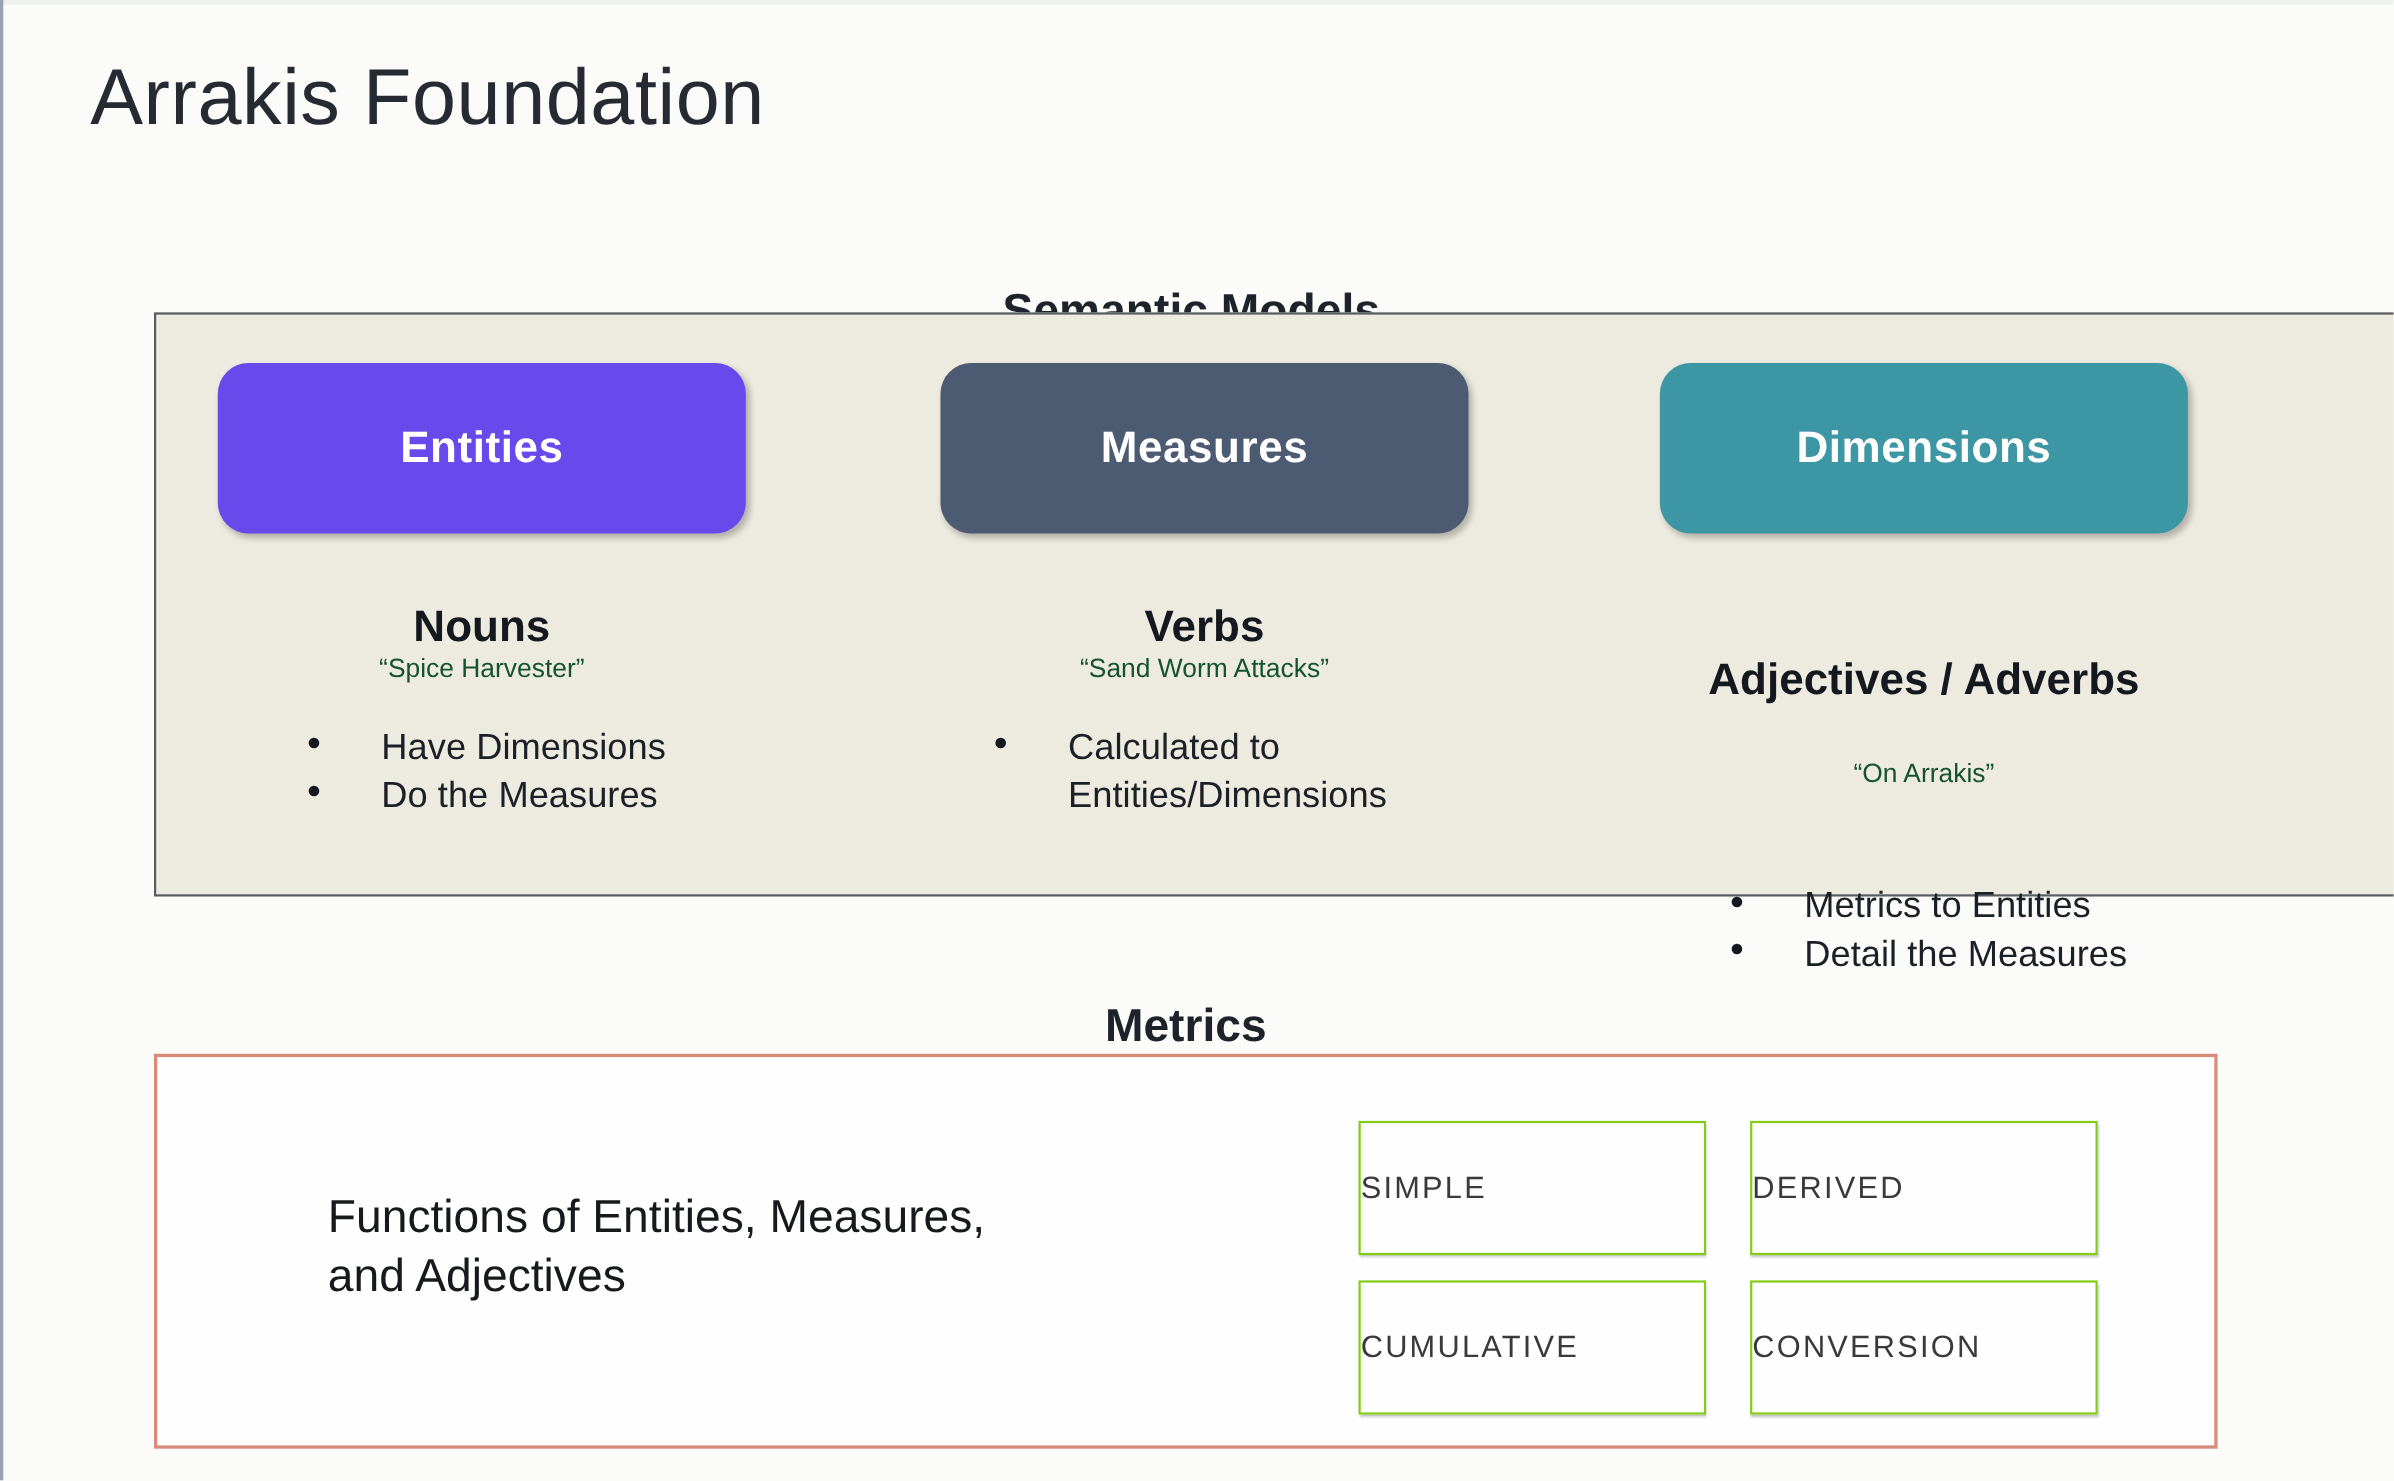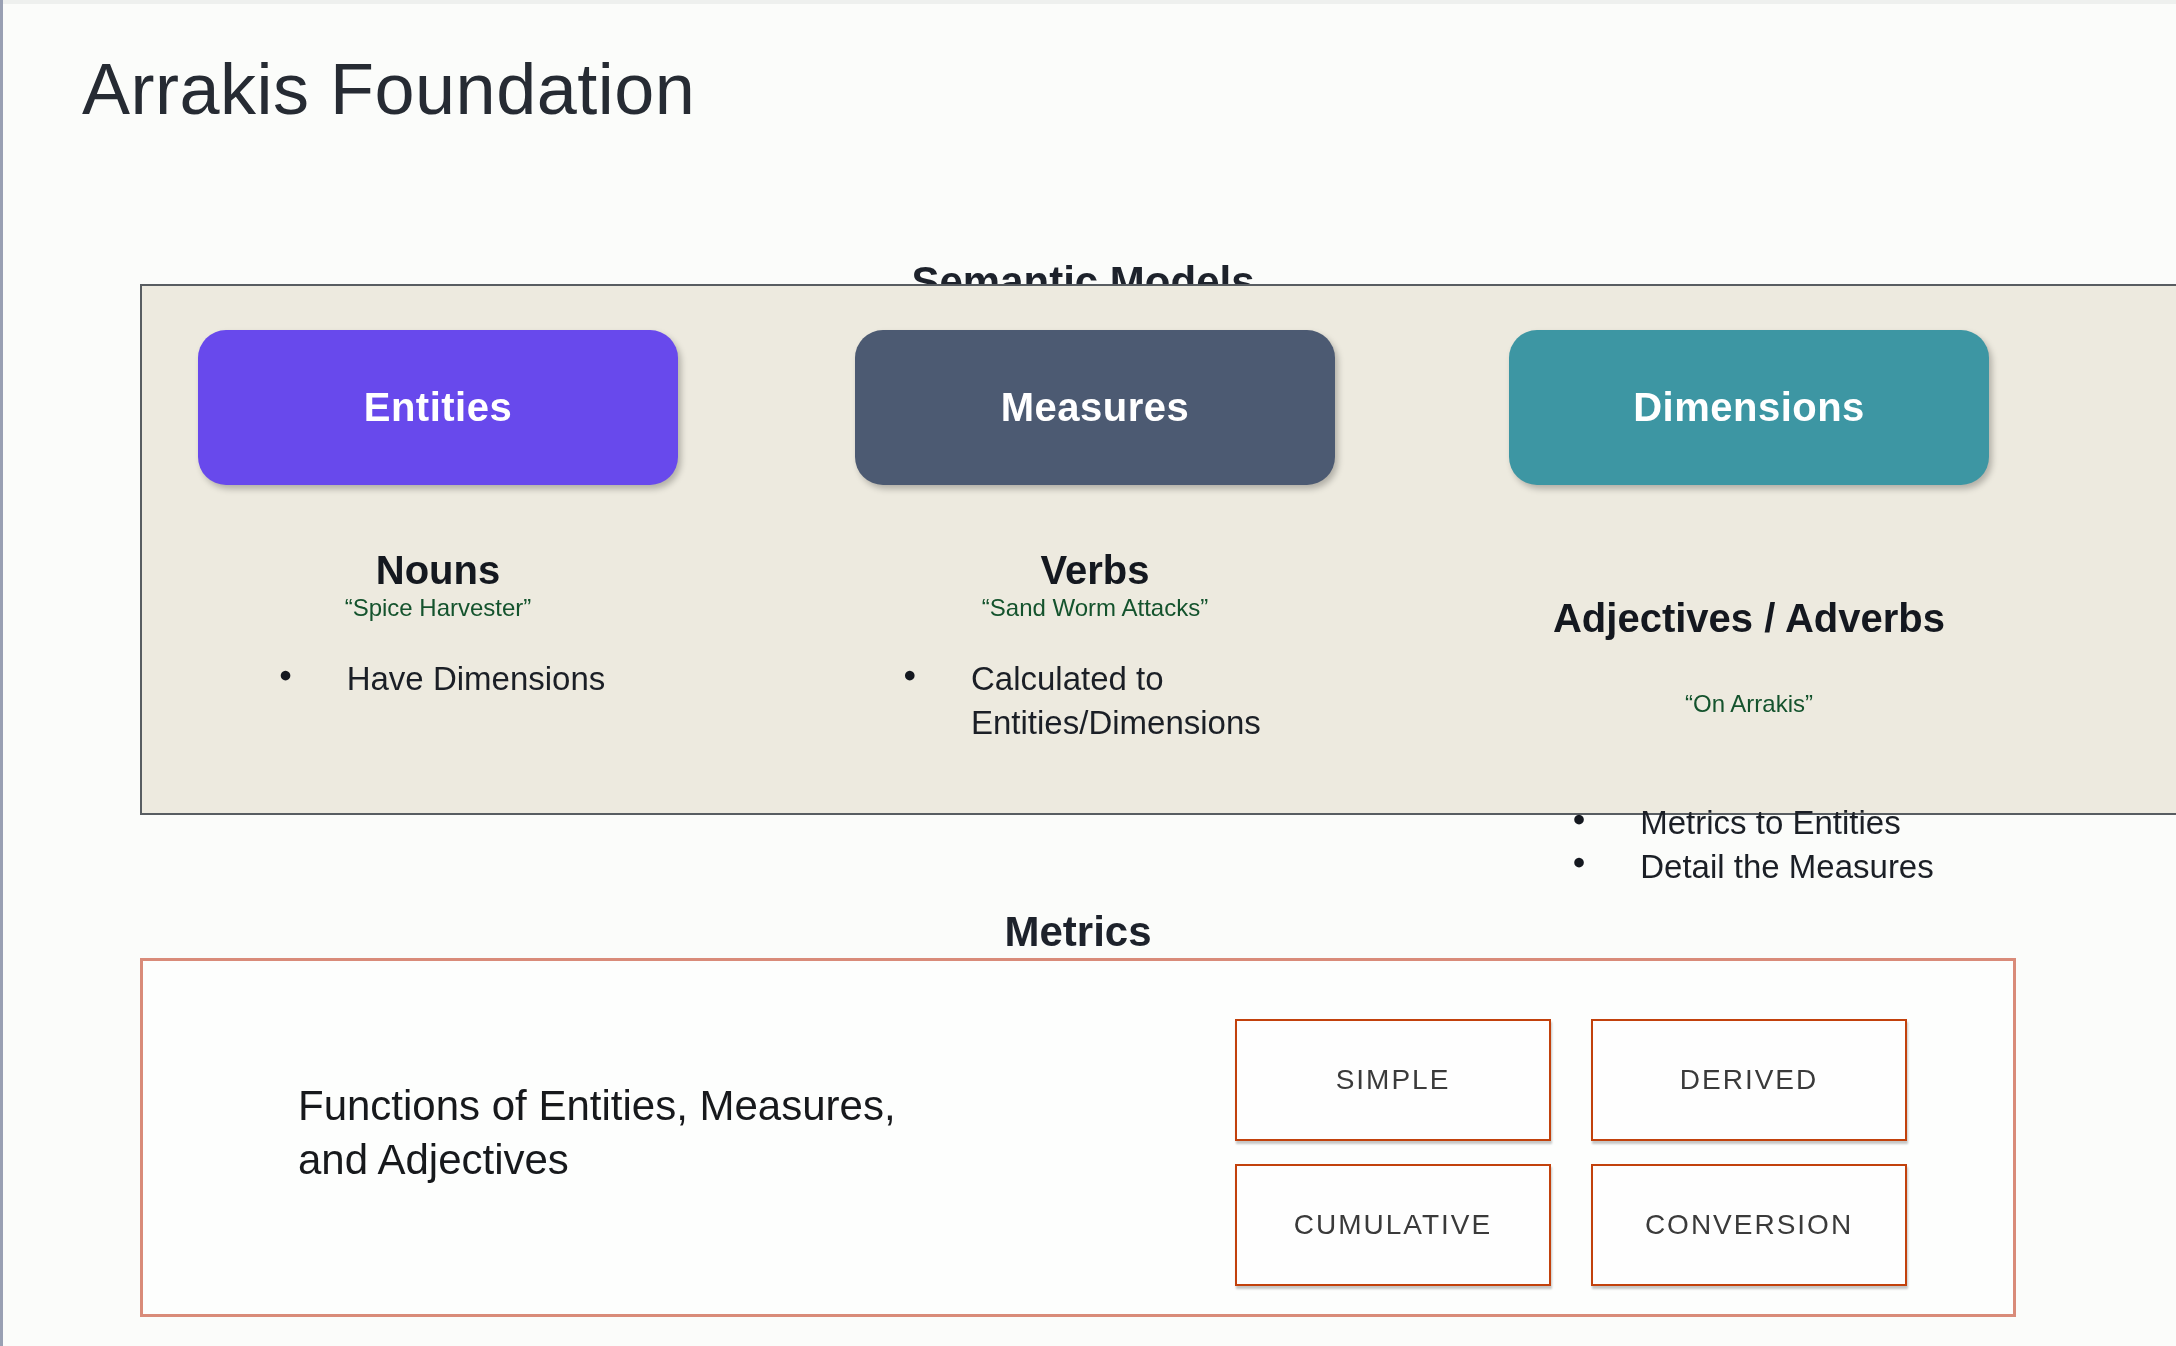--- a/index.html
+++ b/index.html
@@ -78,22 +78,22 @@
   .metrics-desc {
     position: absolute; left: 155px; top: 118px;
     font-size: 42px; font-weight: 400; color: #17191c; line-height: 1.28;
   }
   .metric-grid {
     position: absolute; left: 1092px; top: 58px;
     display: grid; grid-template-columns: 316px 316px;
     grid-auto-rows: 122px; column-gap: 40px; row-gap: 23px;
   }
   .metric-box {
-    border: 2px solid #c2410c; background: #fefefe;
-    display: flex; align-items: center; justify-content: center;
+    border: 2px solid #84cc16; background: #fefefe;
+    display: flex; align-items: center; justify-content: flex-start;
     box-shadow: 1px 3px 2px rgba(0,0,0,0.22);
   }
   .metric-box span {
     font-size: 28px; letter-spacing: 2px; color: #3a3a3a;
   }
 </style>
 </head>
 <body>
 
 <div class="frame-top"></div>
@@ -106,20 +106,21 @@
 <div class="models-panel" style="background: rgb(237, 234, 223);">
 
   <div class="model-col c0">
     <div class="pill" style="background: rgb(104, 73, 236);">
       <span class="pill-label">Entities</span>
     </div>
     <div class="role">Nouns</div>
     <div class="example">“Spice Harvester”</div>
     <ul class="bullets">
       <li>Have Dimensions</li>
+      <li>Do the Measures</li>
     </ul>
   </div>
 
   <div class="model-col c1">
     <div class="pill" style="background: rgb(76, 90, 114);">
       <span class="pill-label">Measures</span>
     </div>
     <div class="role">Verbs</div>
     <div class="example">“Sand Worm Attacks”</div>
     <ul class="bullets" style="max-width: 400px;">

